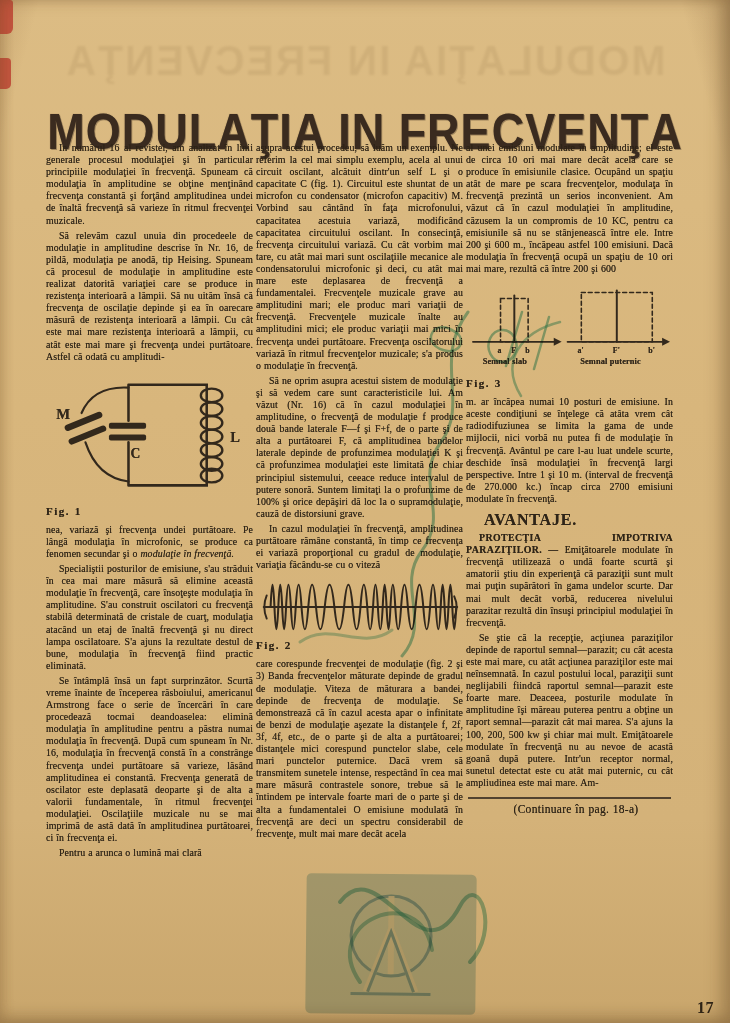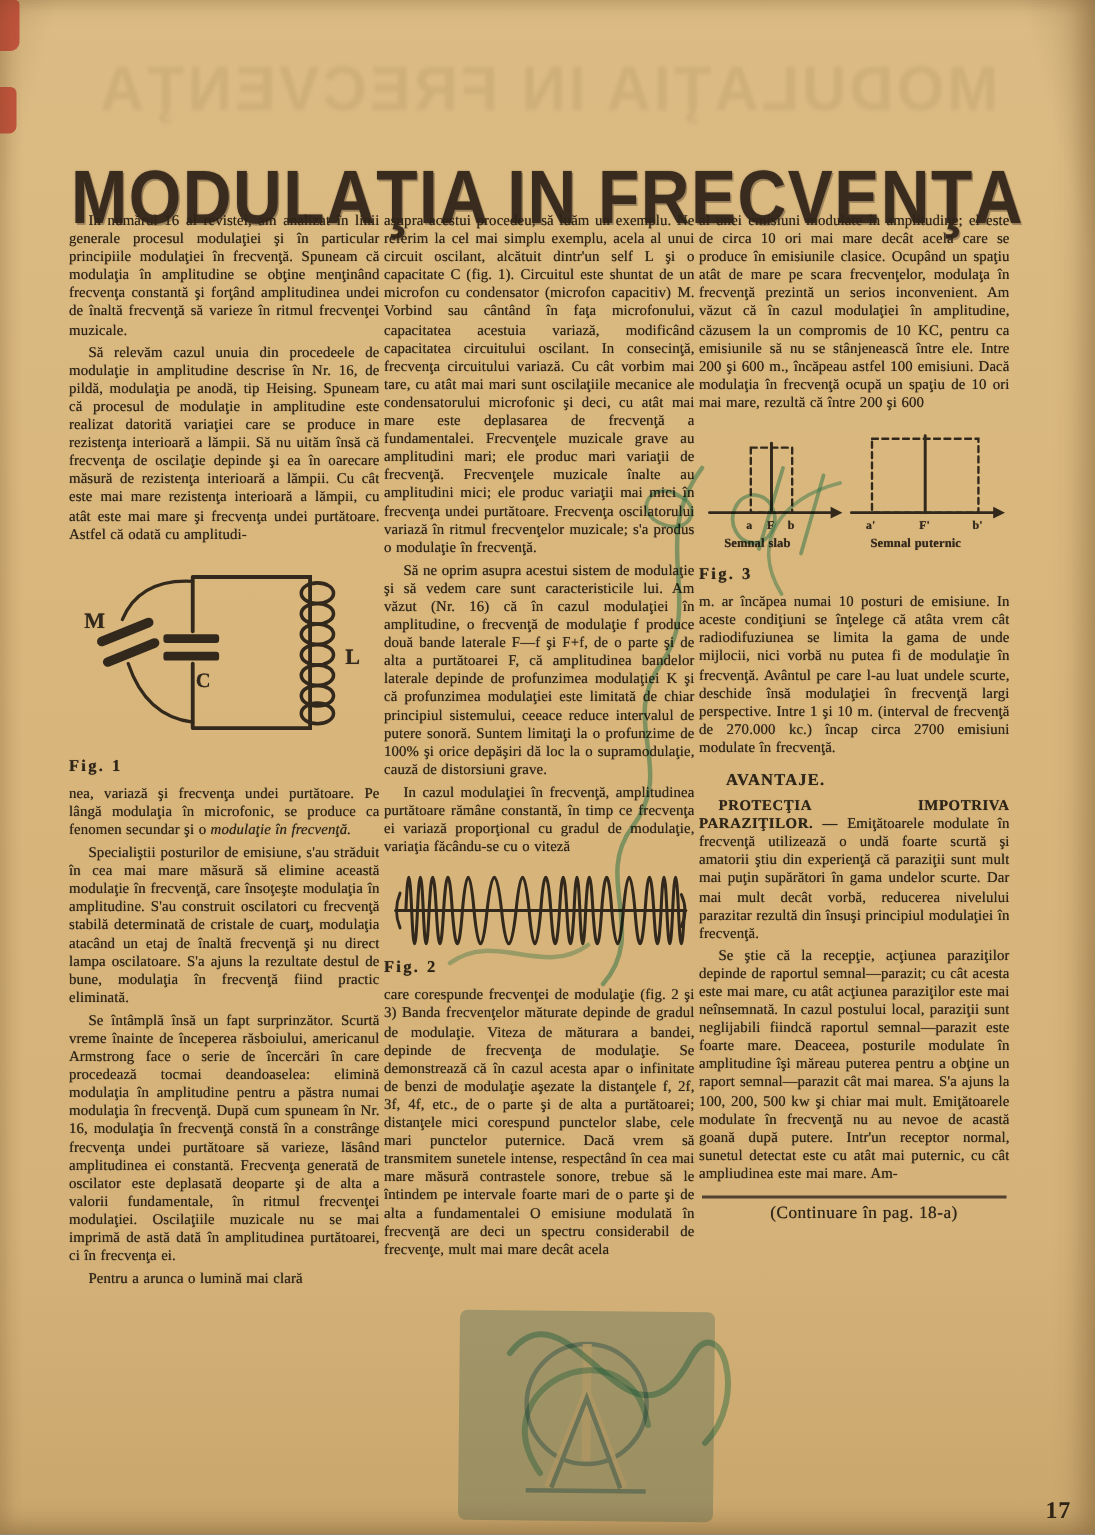--- a/index.html
+++ b/index.html
@@ -37,21 +37,21 @@
   }
   .col{width:207px; min-width:207px; overflow:hidden;
     font-size:9.9px; line-height:12.1px; text-align:justify;
     letter-spacing:.08px; word-spacing:.4px;
     text-shadow:0 0 .5px rgba(46,36,23,.75);
   }
   .col p{margin:0 0 3px 0; text-indent:13px;}
   .col p.noindent{text-indent:0;}
   .col em{font-style:italic;}
   .runin{font-weight:bold; letter-spacing:.4px;}
-  .subhead{margin:9px 0 6px 18px; font-weight:bold; font-size:11px; letter-spacing:.8px; text-indent:0;}
+  .subhead{margin:9px 0 6px 18px; font-weight:bold; font-size:16px; letter-spacing:.8px; text-indent:0;}
   .figure{margin:7px 0 2px 0;}
   .figure svg{display:block; margin:0 auto;}
   .figcaption{text-align:left; font-weight:bold; font-size:11px; letter-spacing:1.5px; margin:3px 0 7px 0; text-indent:0;}
   .ink{stroke:#32281c; fill:none; stroke-linecap:round;}
   .inkfill{fill:#32281c; stroke:none;}
   .figlabel{font-family:"Liberation Serif", serif; font-weight:bold; fill:#32281c;}
   .footer-rule{border:none; border-top:2px solid #3a2e22; margin:8px 2px 4px 2px; opacity:.85;}
   .continuation{text-align:center; font-size:11.5px; text-indent:0; letter-spacing:.3px;}
   .page-number{
     position:absolute; right:16px; bottom:6px;

